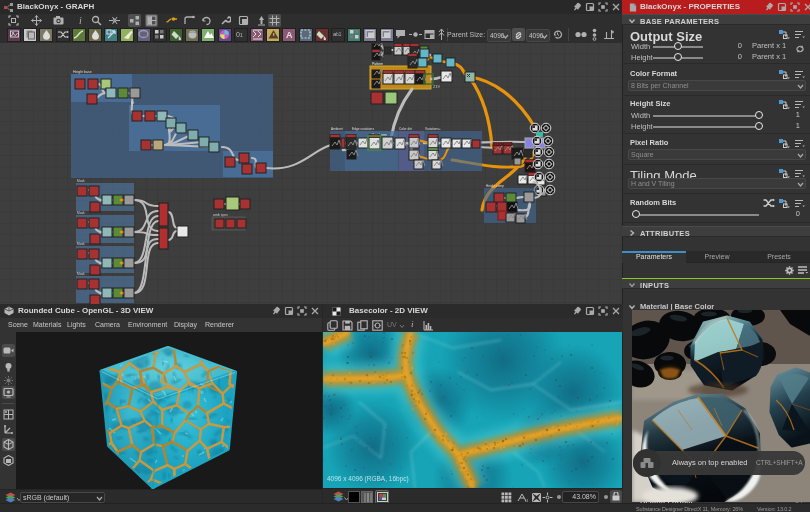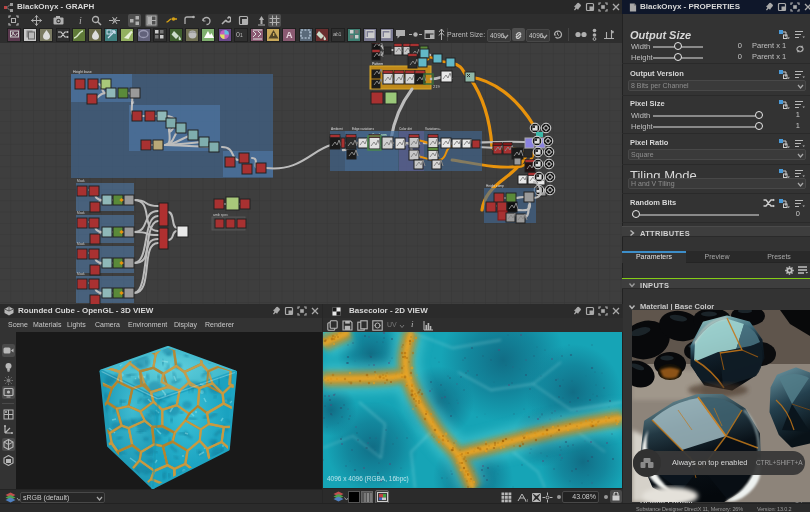--- a/index.html
+++ b/index.html
@@ -650,21 +650,21 @@
           <path d="M509 166 l3 -4 2 3 2-5 2 6" stroke="#888" fill="none" stroke-width="1"></path>
           <rect x="498" y="168" width="9" height="9" fill="#a83131" stroke="#801818" stroke-width="1"></rect>
           <rect x="506" y="170" width="9" height="9" fill="#9a9a9a" stroke="#1e1e1e" stroke-width="1"></rect>
           <path d="M508 176 l3 -4 2 3 2-5 2 6" stroke="#888" fill="none" stroke-width="1"></path>
           <rect x="516" y="171" width="9" height="9" fill="#9a9a9a" stroke="#1e1e1e" stroke-width="1"></rect>
           <path d="M518 177 l3 -4 2 3 2-5 2 6" stroke="#888" fill="none" stroke-width="1"></path>
         </svg>
       </div>
     </div>
     <div class="abs" style="left:622px;top:0;width:188px;height:512px;background:#333;border-left:1px solid #222;"></div>
-    <div class="abs" style="left:622px;top:0;width:188px;height:14px;background:#0f172a;">
+    <div class="abs" style="left:622px;top:0;width:188px;height:14px;background:#b91c1c;">
       <svg class="abs" style="left:7px;top:3px" width="8" height="9" viewBox="0 0 9 10">
         <path d="M1 0.5 h5 l2 2 v7 h-7 Z" fill="#a8a8a8"></path>
         <path d="M6 0.5 v2 h2" fill="none" stroke="#777"></path>
       </svg>
       <div class="abs ttl" style="left:18px;top:2px;">BlackOnyx - PROPERTIES</div>
       <svg class="abs" style="left:142px;top:2px" width="10" height="10" viewBox="0 0 10 10">
         <g transform="rotate(40 5 5)" stroke="#aaa" stroke-width="1.3" fill="#aaa">
           <rect x="3.4" y="1.5" width="3.2" height="4" rx="0.5"></rect>
           <path d="M2.5 5.8 h5"></path>
           <path d="M5 6 v3" fill="none"></path>
@@ -677,21 +677,27 @@
       <svg class="abs" style="left:168px;top:2px" width="10" height="10" viewBox="0 0 10 10">
         <g stroke="#aaa" stroke-width="1.2" fill="none">
           <path d="M1 3 V1 H3 M7 1 H9 V3 M9 7 V9 H7 M3 9 H1 V7"></path>
           <rect x="3.2" y="3.2" width="3.6" height="3.6" fill="#aaa" stroke="none"></rect>
         </g>
       </svg>
       <svg class="abs" style="left:181px;top:2px" width="10" height="10" viewBox="0 0 10 10">
         <path d="M2 2 L8 8 M8 2 L2 8" stroke="#aaa" stroke-width="1.3"></path>
       </svg>
     </div>
-    <div class="abs" style="left:630px;top:29px;font-weight:bold;font-size:11px;color:#d8d8d8;font-style:italic;">Output Size</div>
+    <div class="abs" style="left:622px;top:14px;width:188px;height:11px;background:#3e3e3e;border-top:1px solid #4a4a4a;border-bottom:1px solid #2a2a2a;">
+      <svg class="abs" style="left:6px;top:2px" width="8" height="8" viewBox="0 0 8 8">
+        <path d="M1.5 2.5 L4 5.5 L6.5 2.5" stroke="#b8b8b8" stroke-width="1.4" fill="none"></path>
+      </svg>
+      <div class="abs" style="left:18px;top:1.5px;font-weight:bold;font-size:7.5px;color:#d0d0d0;letter-spacing:0.3px;">BASE PARAMETERS</div>
+    </div>
+    <div class="abs" style="left:630px;top:29px;font-weight:bold;font-size:13px;color:#d8d8d8;">Output Size</div>
     <svg class="abs" style="left:778px;top:29px" width="12" height="11" viewBox="0 0 12 11">
       <rect x="1" y="1" width="4" height="4" fill="#4a9ad8"></rect>
       <path d="M5 3 h3 M8 3 v4 h-1" stroke="#ccc" fill="none"></path>
       <rect x="5.5" y="6" width="3.5" height="3.5" fill="none" stroke="#ccc"></rect>
       <path d="M9.5 8.5 l1.2 1.5 1.2-1.5" fill="#ccc"></path>
     </svg>
     <svg class="abs" style="left:794px;top:29px" width="12" height="11" viewBox="0 0 12 11">
       <path d="M1 2.5 h8 M1 5.5 h6 M1 8.5 h4" stroke="#b8b8b8" stroke-width="1.2"></path>
       <path d="M8.5 7.5 l1.2 1.5 1.2-1.5" fill="#b8b8b8"></path>
     </svg>
@@ -703,36 +709,36 @@
     <div class="abs" style="left:631px;top:53px;font-size:7.5px;color:#c0c0c0;">Height</div>
     <div class="abs" style="left:653px;top:57px;width:50px;height:1.5px;background:#8a8a8a;"></div>
     <div class="abs" style="left:674.0px;top:53px;width:8px;height:8px;border:1.6px solid #e8e8e8;border-radius:50%;background:#333;"></div>
     <div class="abs" style="left:728px;top:52px;width:14px;text-align:right;font-size:7.5px;color:#c8c8c8;">0</div>
     <div class="abs" style="left:752px;top:52px;font-size:7.5px;color:#c0c0c0;">Parent x 1</div>
     <svg class="abs" style="left:795px;top:44px" width="10" height="10" viewBox="0 0 10 10">
       <path d="M2 6 a3.2 3.2 0 0 1 6-2 M8 4 a3.2 3.2 0 0 1 -6 2" fill="none" stroke="#b0b0b0" stroke-width="1.1"></path>
       <path d="M7.2 1.2 L8 4 L5.2 3.4 M2.8 8.8 L2 6 L4.8 6.6" fill="#b0b0b0"></path>
     </svg>
     <div class="abs" style="left:622px;top:63px;width:188px;height:1px;background:#2a2a2a;"></div>
-    <div class="abs" style="left:630px;top:69px;font-weight:bold;font-size:7.5px;color:#d8d8d8;">Output Version</div>
+    <div class="abs" style="left:630px;top:69px;font-weight:bold;font-size:7.5px;color:#d8d8d8;">Color Format</div>
     <svg class="abs" style="left:778px;top:69px" width="12" height="11" viewBox="0 0 12 11">
       <rect x="1" y="1" width="4" height="4" fill="#4a9ad8"></rect>
       <path d="M5 3 h3 M8 3 v4 h-1" stroke="#ccc" fill="none"></path>
       <rect x="5.5" y="6" width="3.5" height="3.5" fill="none" stroke="#ccc"></rect>
       <path d="M9.5 8.5 l1.2 1.5 1.2-1.5" fill="#ccc"></path>
     </svg>
     <svg class="abs" style="left:794px;top:69px" width="12" height="11" viewBox="0 0 12 11">
       <path d="M1 2.5 h8 M1 5.5 h6 M1 8.5 h4" stroke="#b8b8b8" stroke-width="1.2"></path>
       <path d="M8.5 7.5 l1.2 1.5 1.2-1.5" fill="#b8b8b8"></path>
     </svg>
     <div class="abs" style="left:628px;top:80px;width:178px;height:11px;background:#3a3a3a;border:1px solid #484848;border-radius:2px;color:#8f8f8f;font-size:7px;line-height:9px;padding-left:2px;">8 Bits per Channel<svg width="7" height="5" viewBox="0 0 7 5" style="position:absolute;right:1px;top:3px">
         <path d="M1 1 L3.5 4 L6 1" stroke="#aaa" fill="none" stroke-width="1.2"></path>
       </svg></div>
     <div class="abs" style="left:622px;top:95px;width:188px;height:1px;background:#2a2a2a;"></div>
-    <div class="abs" style="left:630px;top:99px;font-weight:bold;font-size:7.5px;color:#d8d8d8;">Pixel Size</div>
+    <div class="abs" style="left:630px;top:99px;font-weight:bold;font-size:7.5px;color:#d8d8d8;">Height Size</div>
     <svg class="abs" style="left:778px;top:99px" width="12" height="11" viewBox="0 0 12 11">
       <rect x="1" y="1" width="4" height="4" fill="#4a9ad8"></rect>
       <path d="M5 3 h3 M8 3 v4 h-1" stroke="#ccc" fill="none"></path>
       <rect x="5.5" y="6" width="3.5" height="3.5" fill="none" stroke="#ccc"></rect>
       <path d="M9.5 8.5 l1.2 1.5 1.2-1.5" fill="#ccc"></path>
     </svg>
     <svg class="abs" style="left:794px;top:99px" width="12" height="11" viewBox="0 0 12 11">
       <path d="M1 2.5 h8 M1 5.5 h6 M1 8.5 h4" stroke="#b8b8b8" stroke-width="1.2"></path>
       <path d="M8.5 7.5 l1.2 1.5 1.2-1.5" fill="#b8b8b8"></path>
     </svg>

